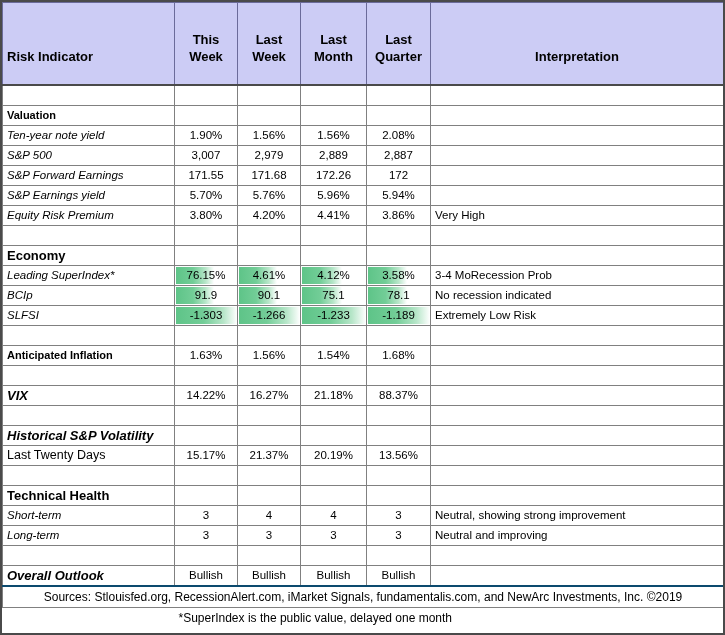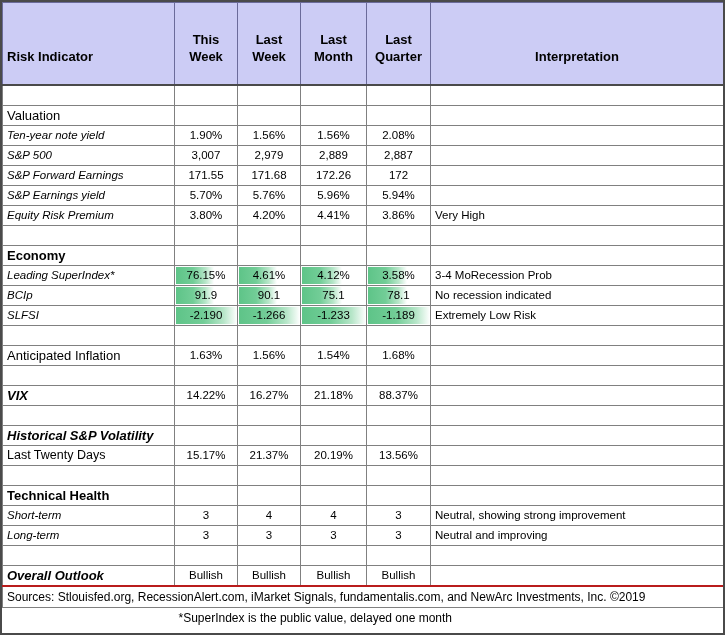--- a/index.html
+++ b/index.html
@@ -69,22 +69,22 @@
     line-height: 15px;
   }
   td.hdr-interp { text-align: center; }
 
   
   tr.blank-row td { height: 19px; }
 
   
   td.sec-lav {
     background: #ccccf5;
-    font-weight: normal;
-    font-size: 13px;
+    font-weight: bold;
+    font-size: 11px;
   }
   td.sec-lav-ital {
     background: #ccccf5;
     font-weight: bold;
     font-style: italic;
     font-size: 13px;
   }
   td.sec-plain {
     font-weight: bold;
     font-size: 13px;
@@ -118,24 +118,24 @@
     text-align: center;
     line-height: 17px;
   }
 
   
   td.yellow { background: #ffff00; text-align: center; }
   td.orange { background: #e8702a; text-align: center; }
 
   
   tr.src-row td {
-    border-top: 2px solid #b91c1c;
+    border-top: 2px solid #0c4a6e;
     font-size: 12px;
     height: 20px;
-    text-align: left;
+    text-align: center;
   }
   tr.note-row td {
     font-size: 12px;
     height: 20px;
     text-align: left;
     border: none;
   }
   tr.note-row td.note-empty { border: none; }
 
   td.nb { border: none; }
@@ -278,21 +278,21 @@
         <td class="bar">
             <span class="fill" style="width: 62%;"></span>
             <span class="val">78.1</span>
           </td>
         <td class="interp">No recession indicated</td>
       </tr>
       <tr>
         <td class="lbl-ital">SLFSI</td>
         <td class="bar">
             <span class="fill" style="width: 98%;"></span>
-            <span class="val">-2.190</span>
+            <span class="val">-1.303</span>
           </td>
         <td class="bar">
             <span class="fill" style="width: 98%;"></span>
             <span class="val">-1.266</span>
           </td>
         <td class="bar">
             <span class="fill" style="width: 98%;"></span>
             <span class="val">-1.233</span>
           </td>
         <td class="bar">

